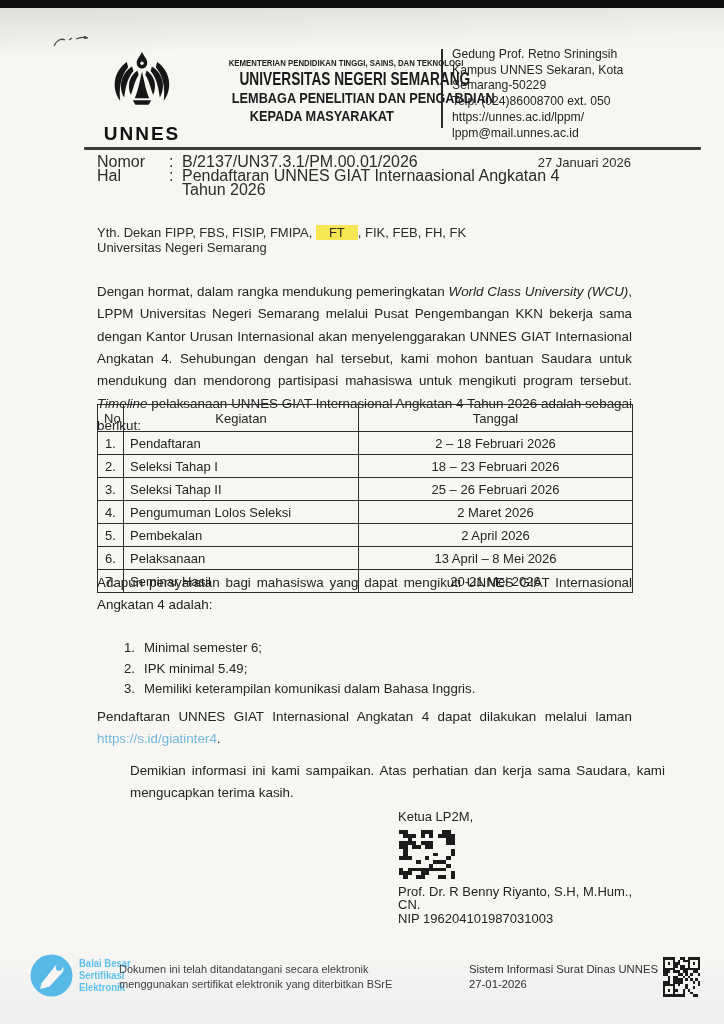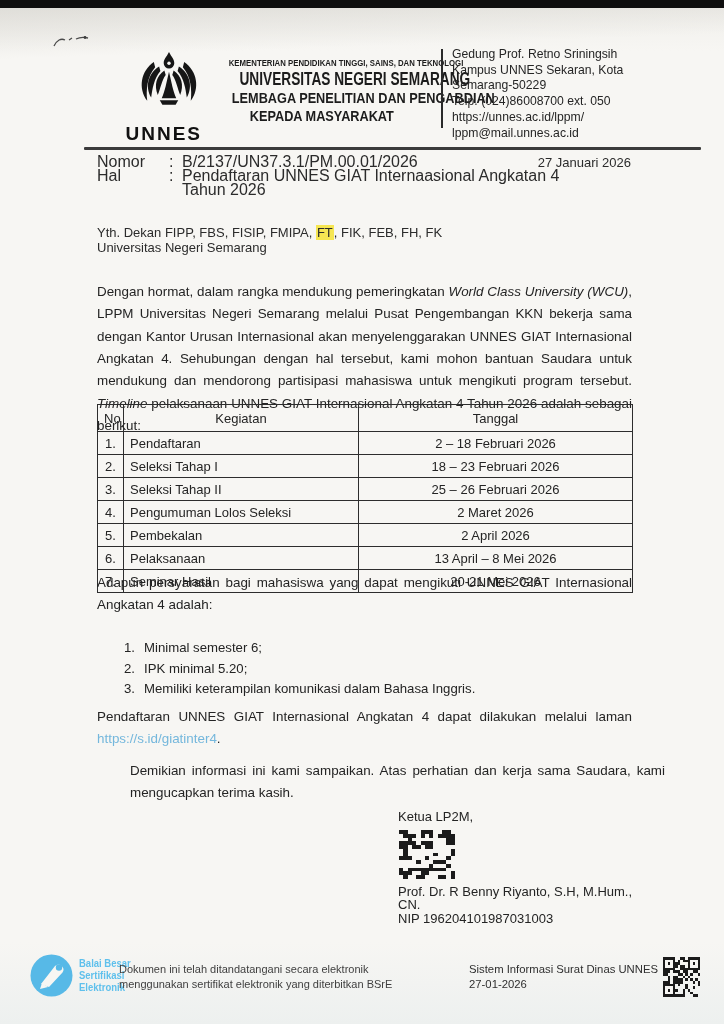--- a/index.html
+++ b/index.html
@@ -5,41 +5,41 @@
   html,body{margin:0;padding:0;background:#d8d8d6;}
   .page{position:relative;width:724px;height:1024px;margin:0 auto;overflow:hidden;
         background:linear-gradient(180deg,#efeeea 0%,#f7f6f3 5%,#f7f6f3 92%,#edf0ef 100%);
         font-family:"Liberation Sans",sans-serif;color:#2b2b2b;}
   .top-bar{position:absolute;top:0;left:0;width:724px;height:8px;background:#0e0e0e;}
   .shade-top{position:absolute;top:8px;left:0;width:724px;height:60px;pointer-events:none;
         background:linear-gradient(178deg,rgba(210,208,202,.55) 0%,rgba(247,246,243,0) 60%);}
   .pen-mark{position:absolute;left:52px;top:34px;}
 
   
-  .logo-block{position:absolute;left:82px;top:48px;width:120px;text-align:right;}
+  .logo-block{position:absolute;left:82px;top:48px;width:120px;text-align:center;}
   .logo-word{font-size:19px;font-weight:bold;letter-spacing:2px;color:#111;margin-top:1px;}
   .logo-underline{width:86px;height:2px;background:#3a3a3a;margin:2px auto 0;}
   .ministry-block{position:absolute;left:203px;top:52px;width:238px;text-align:center;color:#1c1c1c;}
   .ministry-block div{white-space:nowrap;}
   .lh-min span{display:inline-block;font-size:9.5px;font-weight:bold;transform:scaleX(.82);transform-origin:center;}
   .lh-univ span{display:inline-block;font-size:18px;font-weight:bold;line-height:19px;transform:scaleX(.76);transform-origin:center;}
   .lh-inst span{display:inline-block;font-size:15.5px;font-weight:bold;line-height:16.5px;transform:scaleX(.82);transform-origin:center;}
   .v-divider{position:absolute;left:441px;top:49px;width:2px;height:79px;background:#2a2a2a;}
   .address{position:absolute;left:452px;top:47px;width:215px;font-size:12.2px;line-height:15.7px;color:#252525;}
   .h-rule{position:absolute;left:84px;top:147px;width:617px;height:2.6px;background:#3b3b3b;border-radius:1px;}
 
   
   .meta{position:absolute;left:97px;top:155px;font-size:16px;line-height:14.2px;}
   .meta-row{display:flex;}
   .ml{width:72px;}
   .mc{width:13px;}
   .letter-date{position:absolute;right:93px;top:155px;font-size:13px;}
 
   .recipient{position:absolute;left:97px;top:226px;font-size:13px;line-height:14.8px;}
-  .hl{background:#f6e652;padding:0 1px;}
+  .hl{background:#f6e652;padding:0 13px;}
 
   .body{position:absolute;left:97px;width:535px;margin:0;font-size:13.4px;line-height:22.35px;
         text-align:justify;color:#242424;}
   .p1{top:281px;}
   .req-intro{top:572px;line-height:22px;}
   .reg{top:706px;line-height:22px;}
   .closing{top:760px;line-height:22px;margin-left:33px;}
   .link{color:#74b7dc;text-decoration:none;cursor:pointer;}
 
   
@@ -195,21 +195,21 @@
     </table>
 
   <p class="body req-intro">Adapun persyaratan bagi mahasiswa yang dapat mengikuti UNNES GIAT Internasional Angkatan 4 adalah:</p>
   <div class="list">
     <div class="li">
         <span class="num">1.</span>
         <span>Minimal semester 6;</span>
       </div>
     <div class="li">
         <span class="num">2.</span>
-        <span>IPK minimal 5.20;</span>
+        <span>IPK minimal 5.49;</span>
       </div>
     <div class="li">
         <span class="num">3.</span>
         <span>Memiliki keterampilan komunikasi dalam Bahasa Inggris.</span>
       </div>
   </div>
 
   <p class="body reg"><span>Pendaftaran UNNES GIAT Internasional Angkatan 4 dapat dilakukan melalui laman </span><a class="link">https://s.id/giatinter4</a><span>.</span></p>
 
   <p class="body closing">Demikian informasi ini kami sampaikan. Atas perhatian dan kerja sama Saudara, kami mengucapkan terima kasih.</p>

